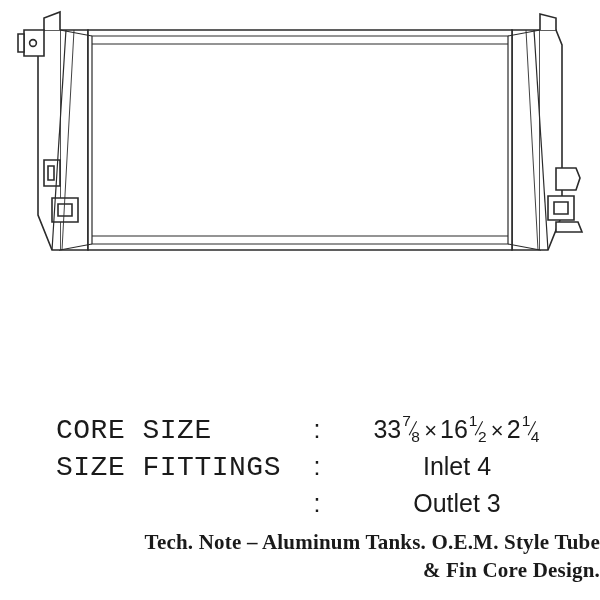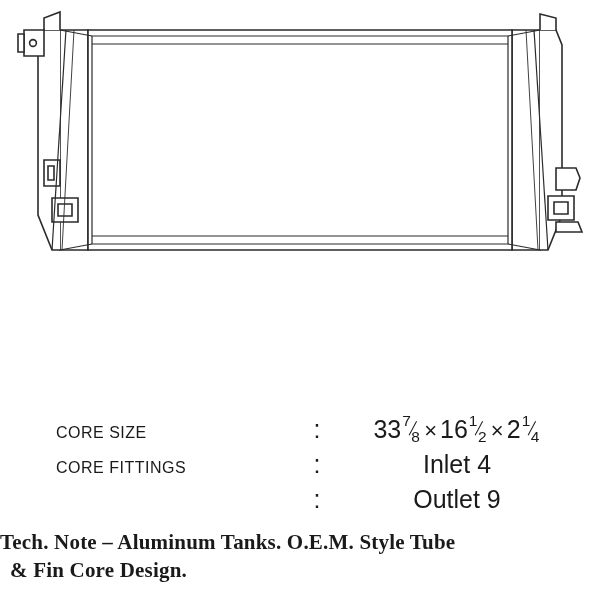--- a/index.html
+++ b/index.html
@@ -35,25 +35,25 @@
   .spec-table {
     width: 560px;
     margin: 0 auto;
     border-collapse: collapse;
   }
   .spec-table td {
     padding: 0;
     vertical-align: baseline;
   }
   .lbl {
-    font-size: 16px;
+    font-size: 28px;
     letter-spacing: 0.5px;
     white-space: nowrap;
     padding-right: 6px;
-    font-family: Liberation Sans, sans-serif;
+    font-family: Liberation Mono, monospace;
   }
   td.lbl {
     width: 250px;
     text-align: left;
     padding-left: 36px;
   }
   td.colon {
     width: 22px;
     font-size: 25px;
     text-align: center;
@@ -99,21 +99,21 @@
   }
   .times {
     font-size: 22px;
     padding: 0 3px;
   }
   #tech-note {
     position: absolute;
     left: 0;
     top: 528px;
     width: 600px;
-    text-align: left;
+    text-align: right;
     font-family: "Liberation Serif", serif;
     font-weight: bold;
     font-size: 21px;
     line-height: 1.35;
     letter-spacing: 0.2px;
   }
   #tech-note .line2 { display: block; padding-left: 10px; }
 </style>
 </head>
 <body>
@@ -164,28 +164,28 @@
     <table class="spec-table">
       <tbody>
           <tr class="row-core">
         <td class="lbl">CORE SIZE</td>
         <td class="colon">:</td>
         <td class="val">
           <span>33<span class="frac"><span class="num">7</span><span class="bar"></span><span class="den">8</span></span></span><span class="times">×</span><span>16<span class="frac"><span class="num">1</span><span class="bar"></span><span class="den">2</span></span></span><span class="times">×</span><span>2<span class="frac"><span class="num">1</span><span class="bar"></span><span class="den">4</span></span></span>
         </td>
       </tr>
       <tr class="row-hose">
-        <td class="lbl">CORE FITTINGS</td>
+        <td class="lbl">SIZE FITTINGS</td>
         <td class="colon">:</td>
         <td class="val">Inlet 4</td>
       </tr>
       <tr class="row-outlet">
         <td class="lbl"></td>
         <td class="colon">:</td>
-        <td class="val">Outlet 9</td>
+        <td class="val">Outlet 3</td>
       </tr>
     </tbody>
       </table>
   </div>
 
   <div id="tech-note">
     <span>Tech. Note – Aluminum Tanks. O.E.M. Style Tube</span>
     <span class="line2">&amp; Fin Core Design.</span>
   </div>
 

